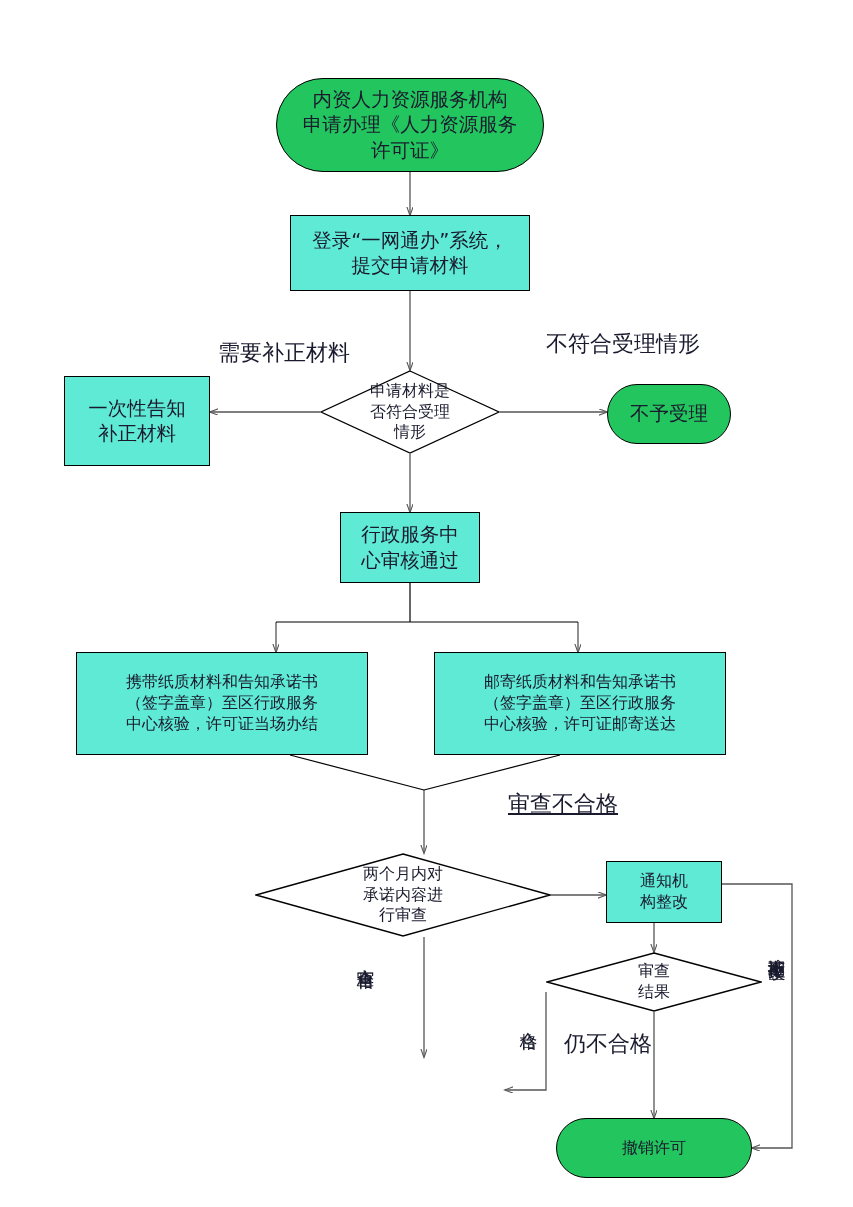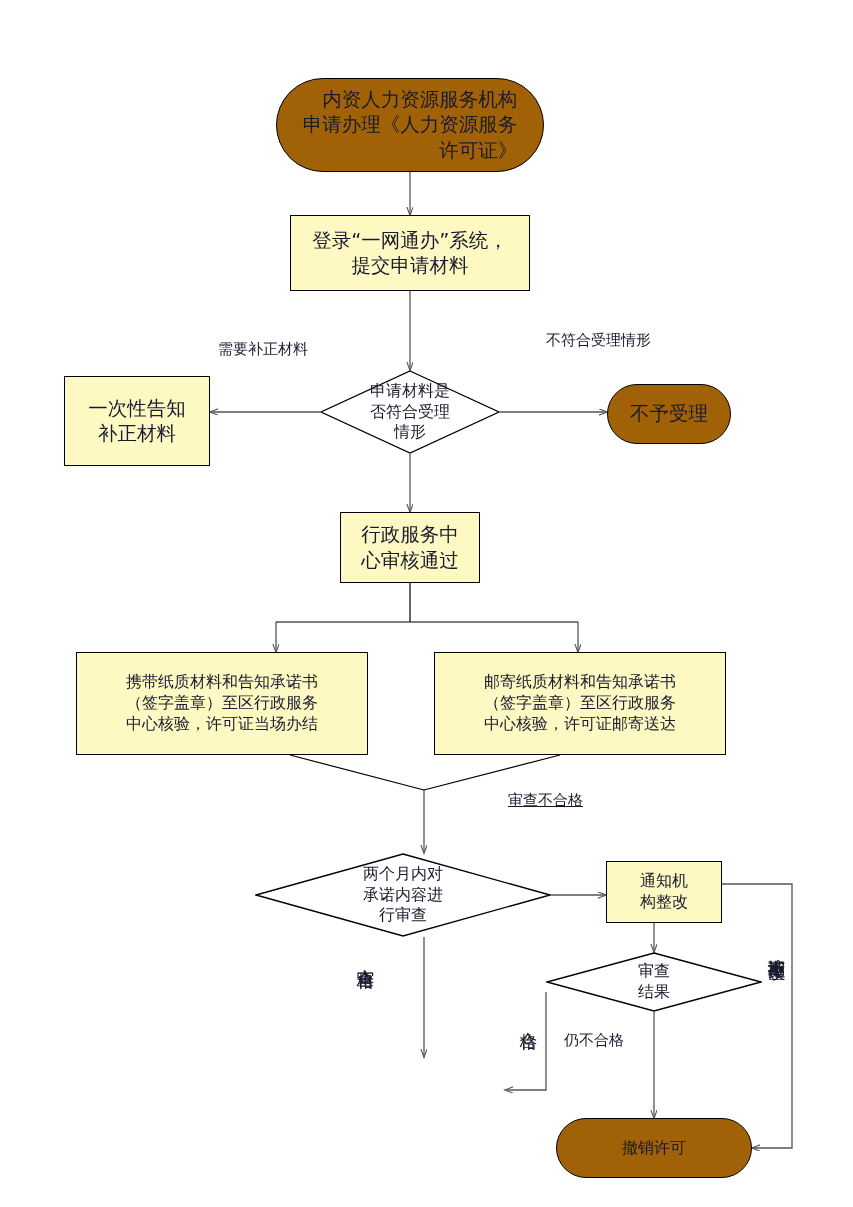--- a/index.html
+++ b/index.html
@@ -33,27 +33,26 @@
     align-items: center;
     justify-content: center;
     text-align: center;
     color: #1a1a2e;
     line-height: 1.30;
     white-space: pre-line;
     z-index: 3;
   }
   .node.rect {
     border: 1px solid #000000;
-    background: #fef9c3;
+    background: #5eead4;
   }
   .node.stadium {
     border: 1.4px solid #000000;
-    background: #a16207;
+    background: #22c55e;
     border-radius: 999px;
-    text-align: right;
   }
   .node.diamond {
     background: transparent;
     border: none;
   }
   .node.diamond .dtext {
     position: relative;
     z-index: 2;
   }
   .node.diamond svg {
@@ -71,21 +70,21 @@
     z-index: 4;
     line-height: 1.12;
   }
   .edge-label.vert {
     writing-mode: vertical-rl;
     text-orientation: upright;
     letter-spacing: 1px;
   }
   .fs20 { font-size: 19.5px; }
   .fs19 { font-size: 16px; }
-  .fs18 { font-size: 15px; }
+  .fs18 { font-size: 22px; }
   .fs17 { font-size: 17.5px; }
 </style>
 </head>
 <body>
 
 <div id="canvas">
 
   <svg class="edges" viewBox="0 0 853 1207" xmlns="http://www.w3.org/2000/svg">
     <defs>
       <marker id="ah" markerWidth="10" markerHeight="10" refX="8.4" refY="3.2" orient="auto" markerUnits="userSpaceOnUse">

